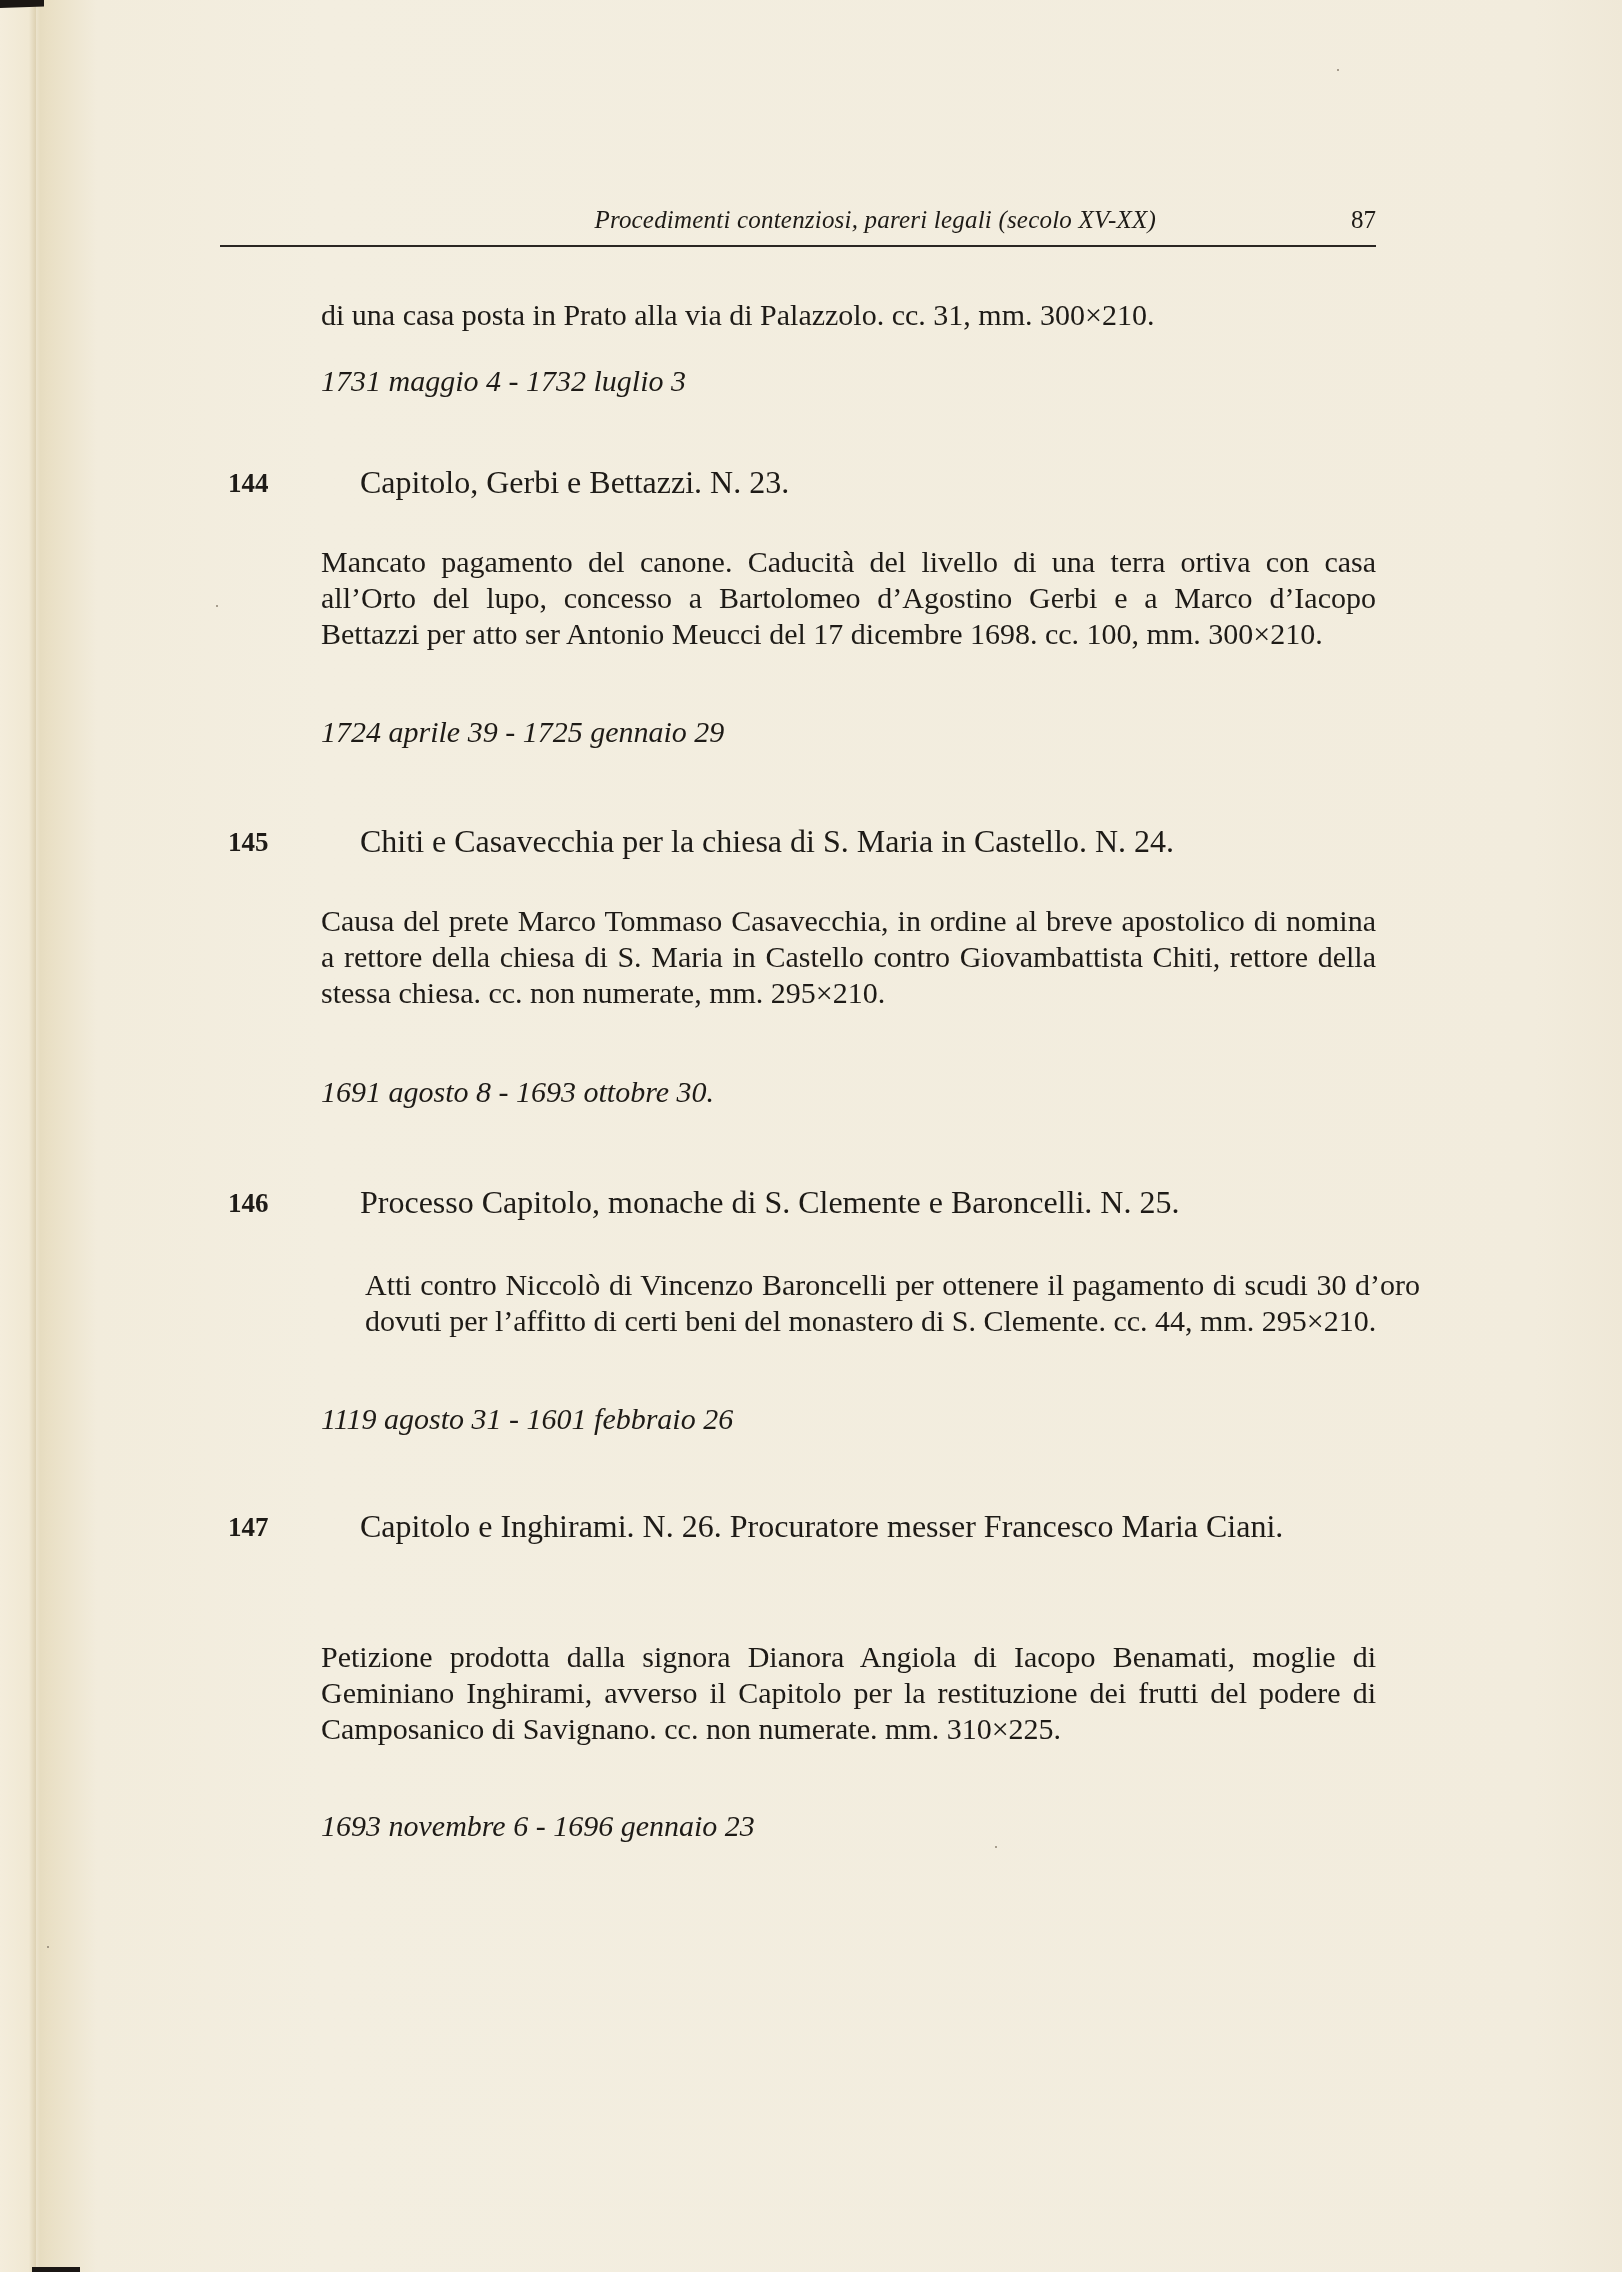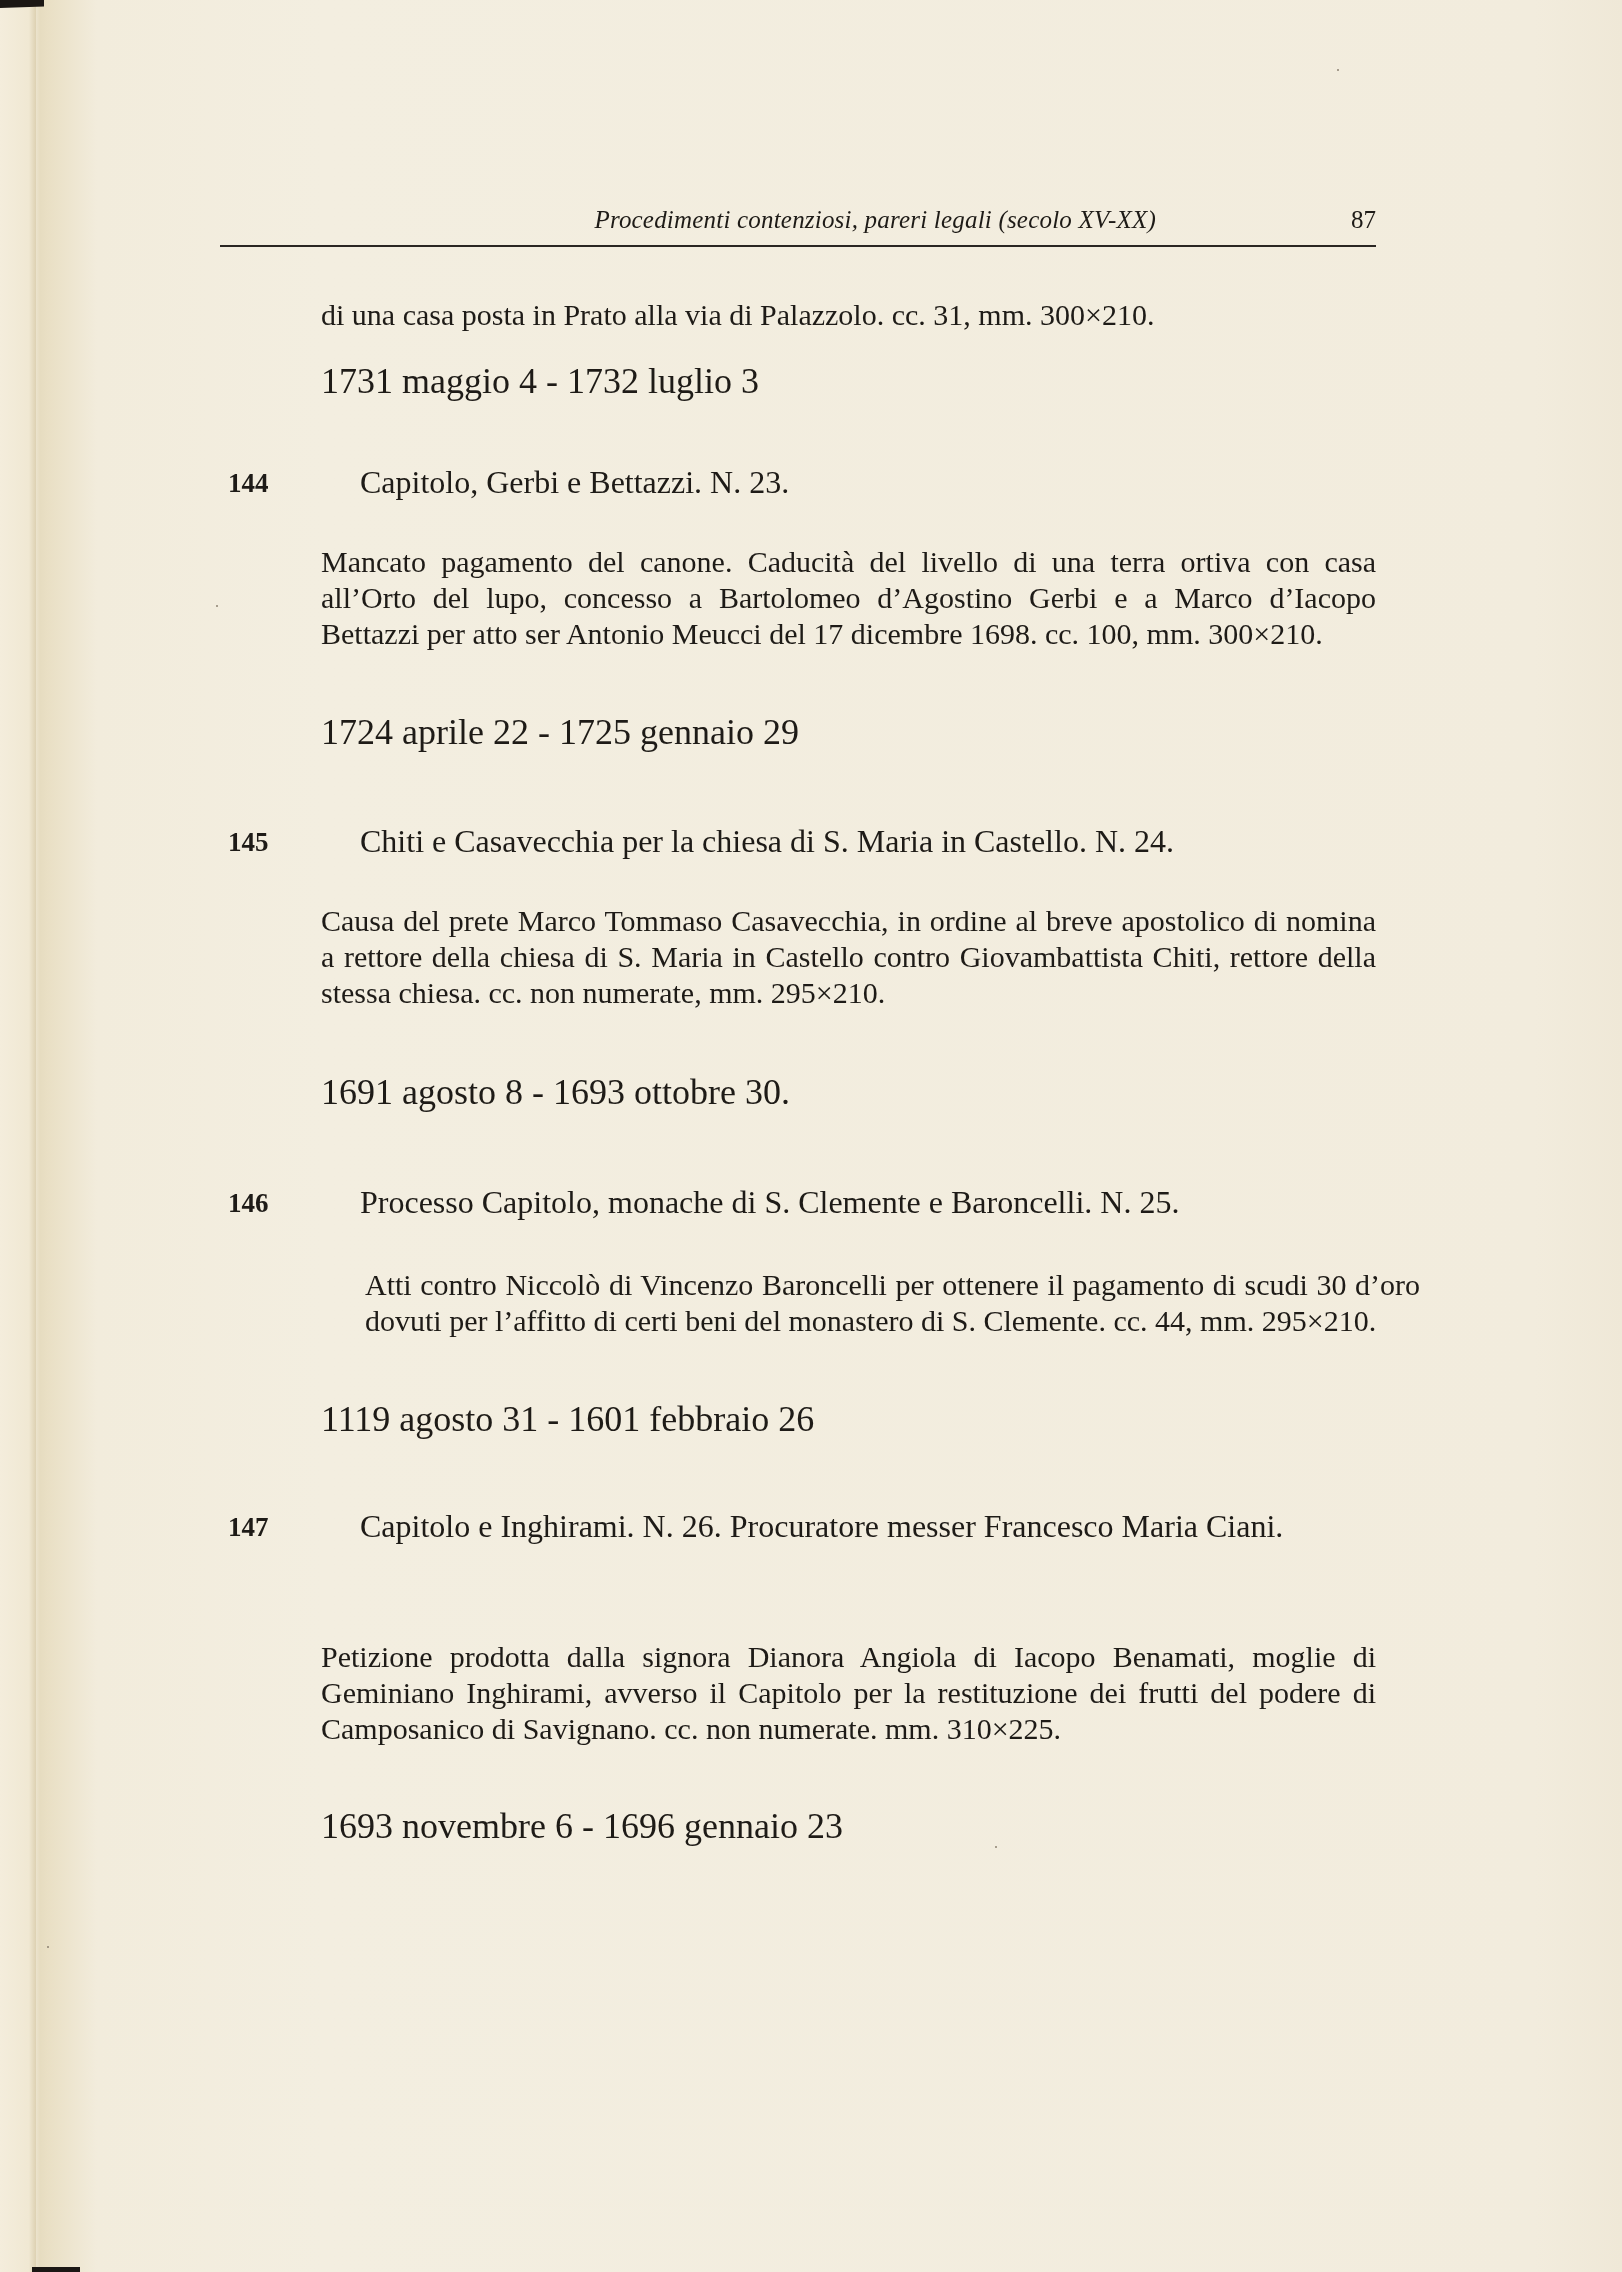--- a/index.html
+++ b/index.html
@@ -81,22 +81,23 @@
       position: absolute;
       left: 321px;
       width: 1055px;
       font-size: 30px;
       line-height: 36px;
       text-align: justify;
     }
     .date-line {
       position: absolute;
       left: 321px;
-      font-size: 36px;
+      font-size: 30px;
       line-height: 36px;
+      font-style: italic;
     }
     .entry-heading {
       position: absolute;
       left: 228px;
       width: 1148px;
       font-size: 32px;
       line-height: 45px;
     }
     .entry-number {
       position: absolute;
@@ -137,21 +138,21 @@
   <div class="head-rule"></div>
 
   <div class="text-block" style="top:297px;">di una casa posta in Prato alla via di Palazzolo. cc. 31, mm. 300×210.</div>
   <div class="date-line" style="top:363px;">1731 maggio 4 - 1732 luglio 3</div>
 
   <div class="entry-heading" style="top:460px;">
     <span class="entry-number">144</span>
     <span class="entry-title">Capitolo, Gerbi e Bettazzi. N. 23.</span>
   </div>
   <div class="text-block" style="top:544px;">Mancato pagamento del canone. Caducità del livello di una terra ortiva con casa all’Orto del lupo, concesso a Bartolomeo d’Agostino Gerbi e a Marco d’Iacopo Bettazzi per atto ser Antonio Meucci del 17 dicembre 1698. cc. 100, mm. 300×210.</div>
-  <div class="date-line" style="top:714px;">1724 aprile 22 - 1725 gennaio 29</div>
+  <div class="date-line" style="top:714px;">1724 aprile 39 - 1725 gennaio 29</div>
 
   <div class="entry-heading" style="top:819px;">
     <span class="entry-number">145</span>
     <span class="entry-title">Chiti e Casavecchia per la chiesa di S. Maria in Castello. N. 24.</span>
   </div>
   <div class="text-block" style="top:903px;">Causa del prete Marco Tommaso Casavecchia, in ordine al breve apostolico di nomina a rettore della chiesa di S. Maria in Castello contro Giovambattista Chiti, rettore della stessa chiesa. cc. non numerate, mm. 295×210.</div>
   <div class="date-line" style="top:1074px;">1691 agosto 8 - 1693 ottobre 30.</div>
 
   <div class="entry-heading" style="top:1180px;">
     <span class="entry-number">146</span>

